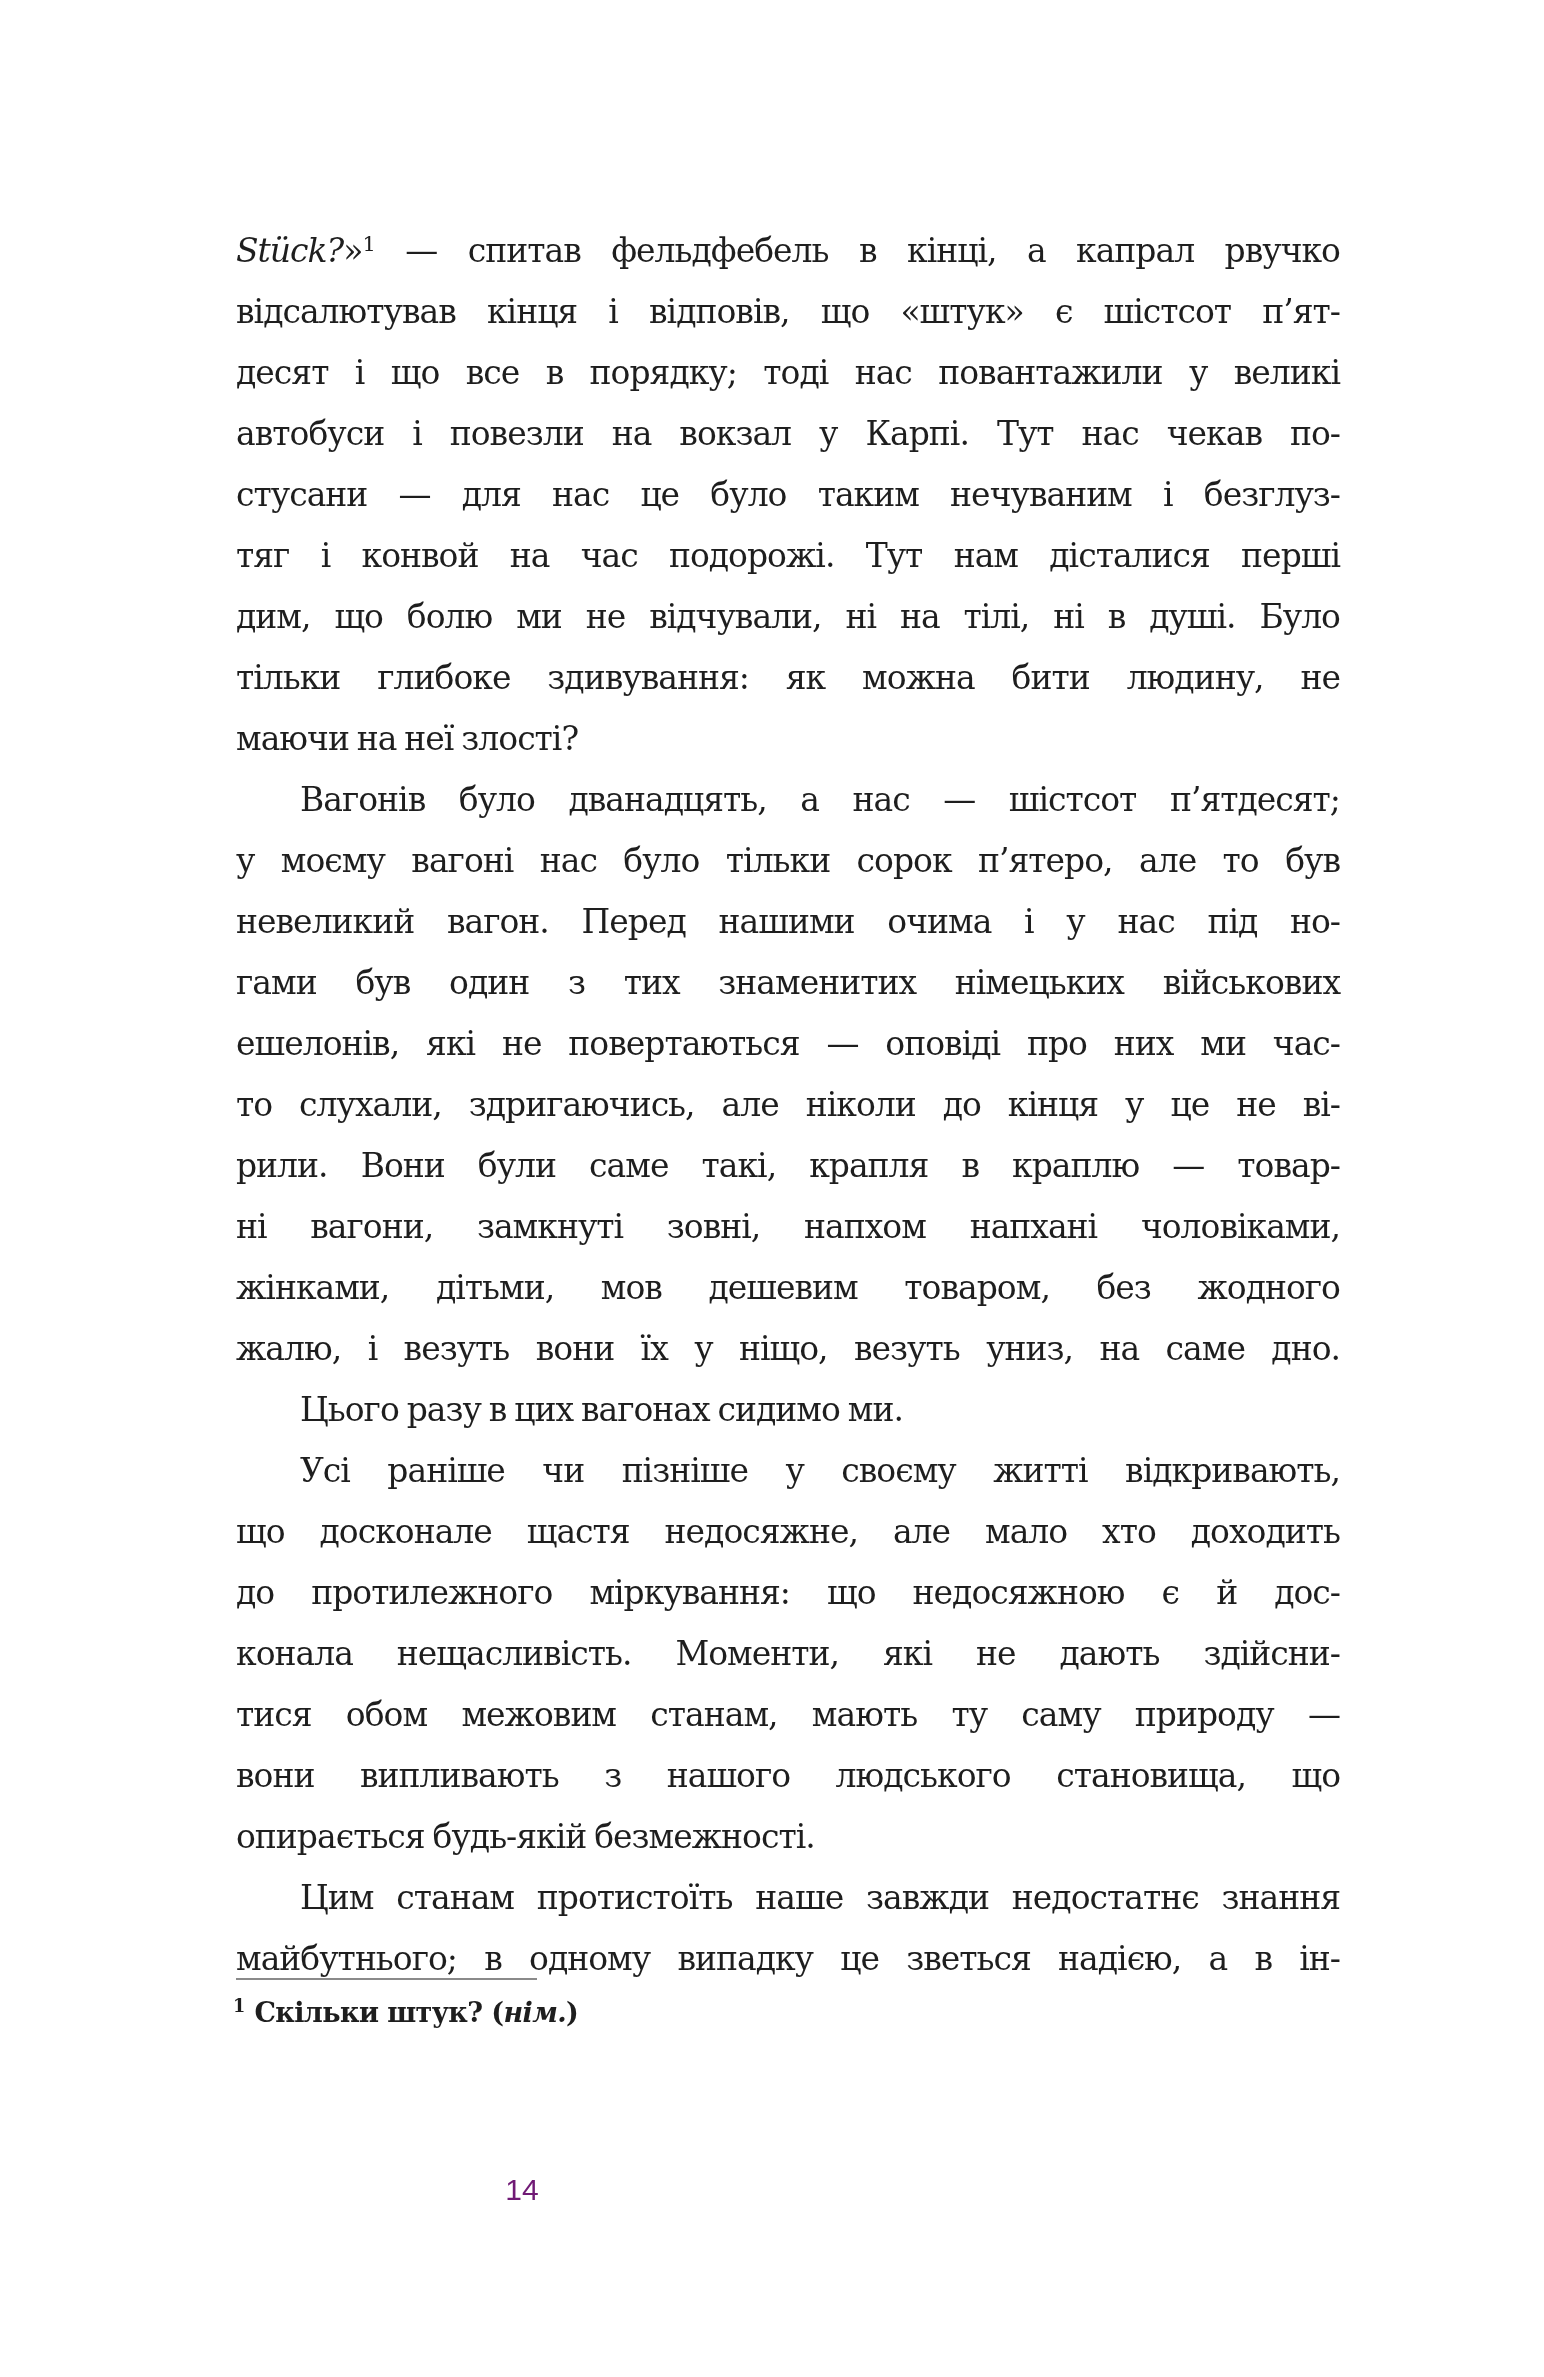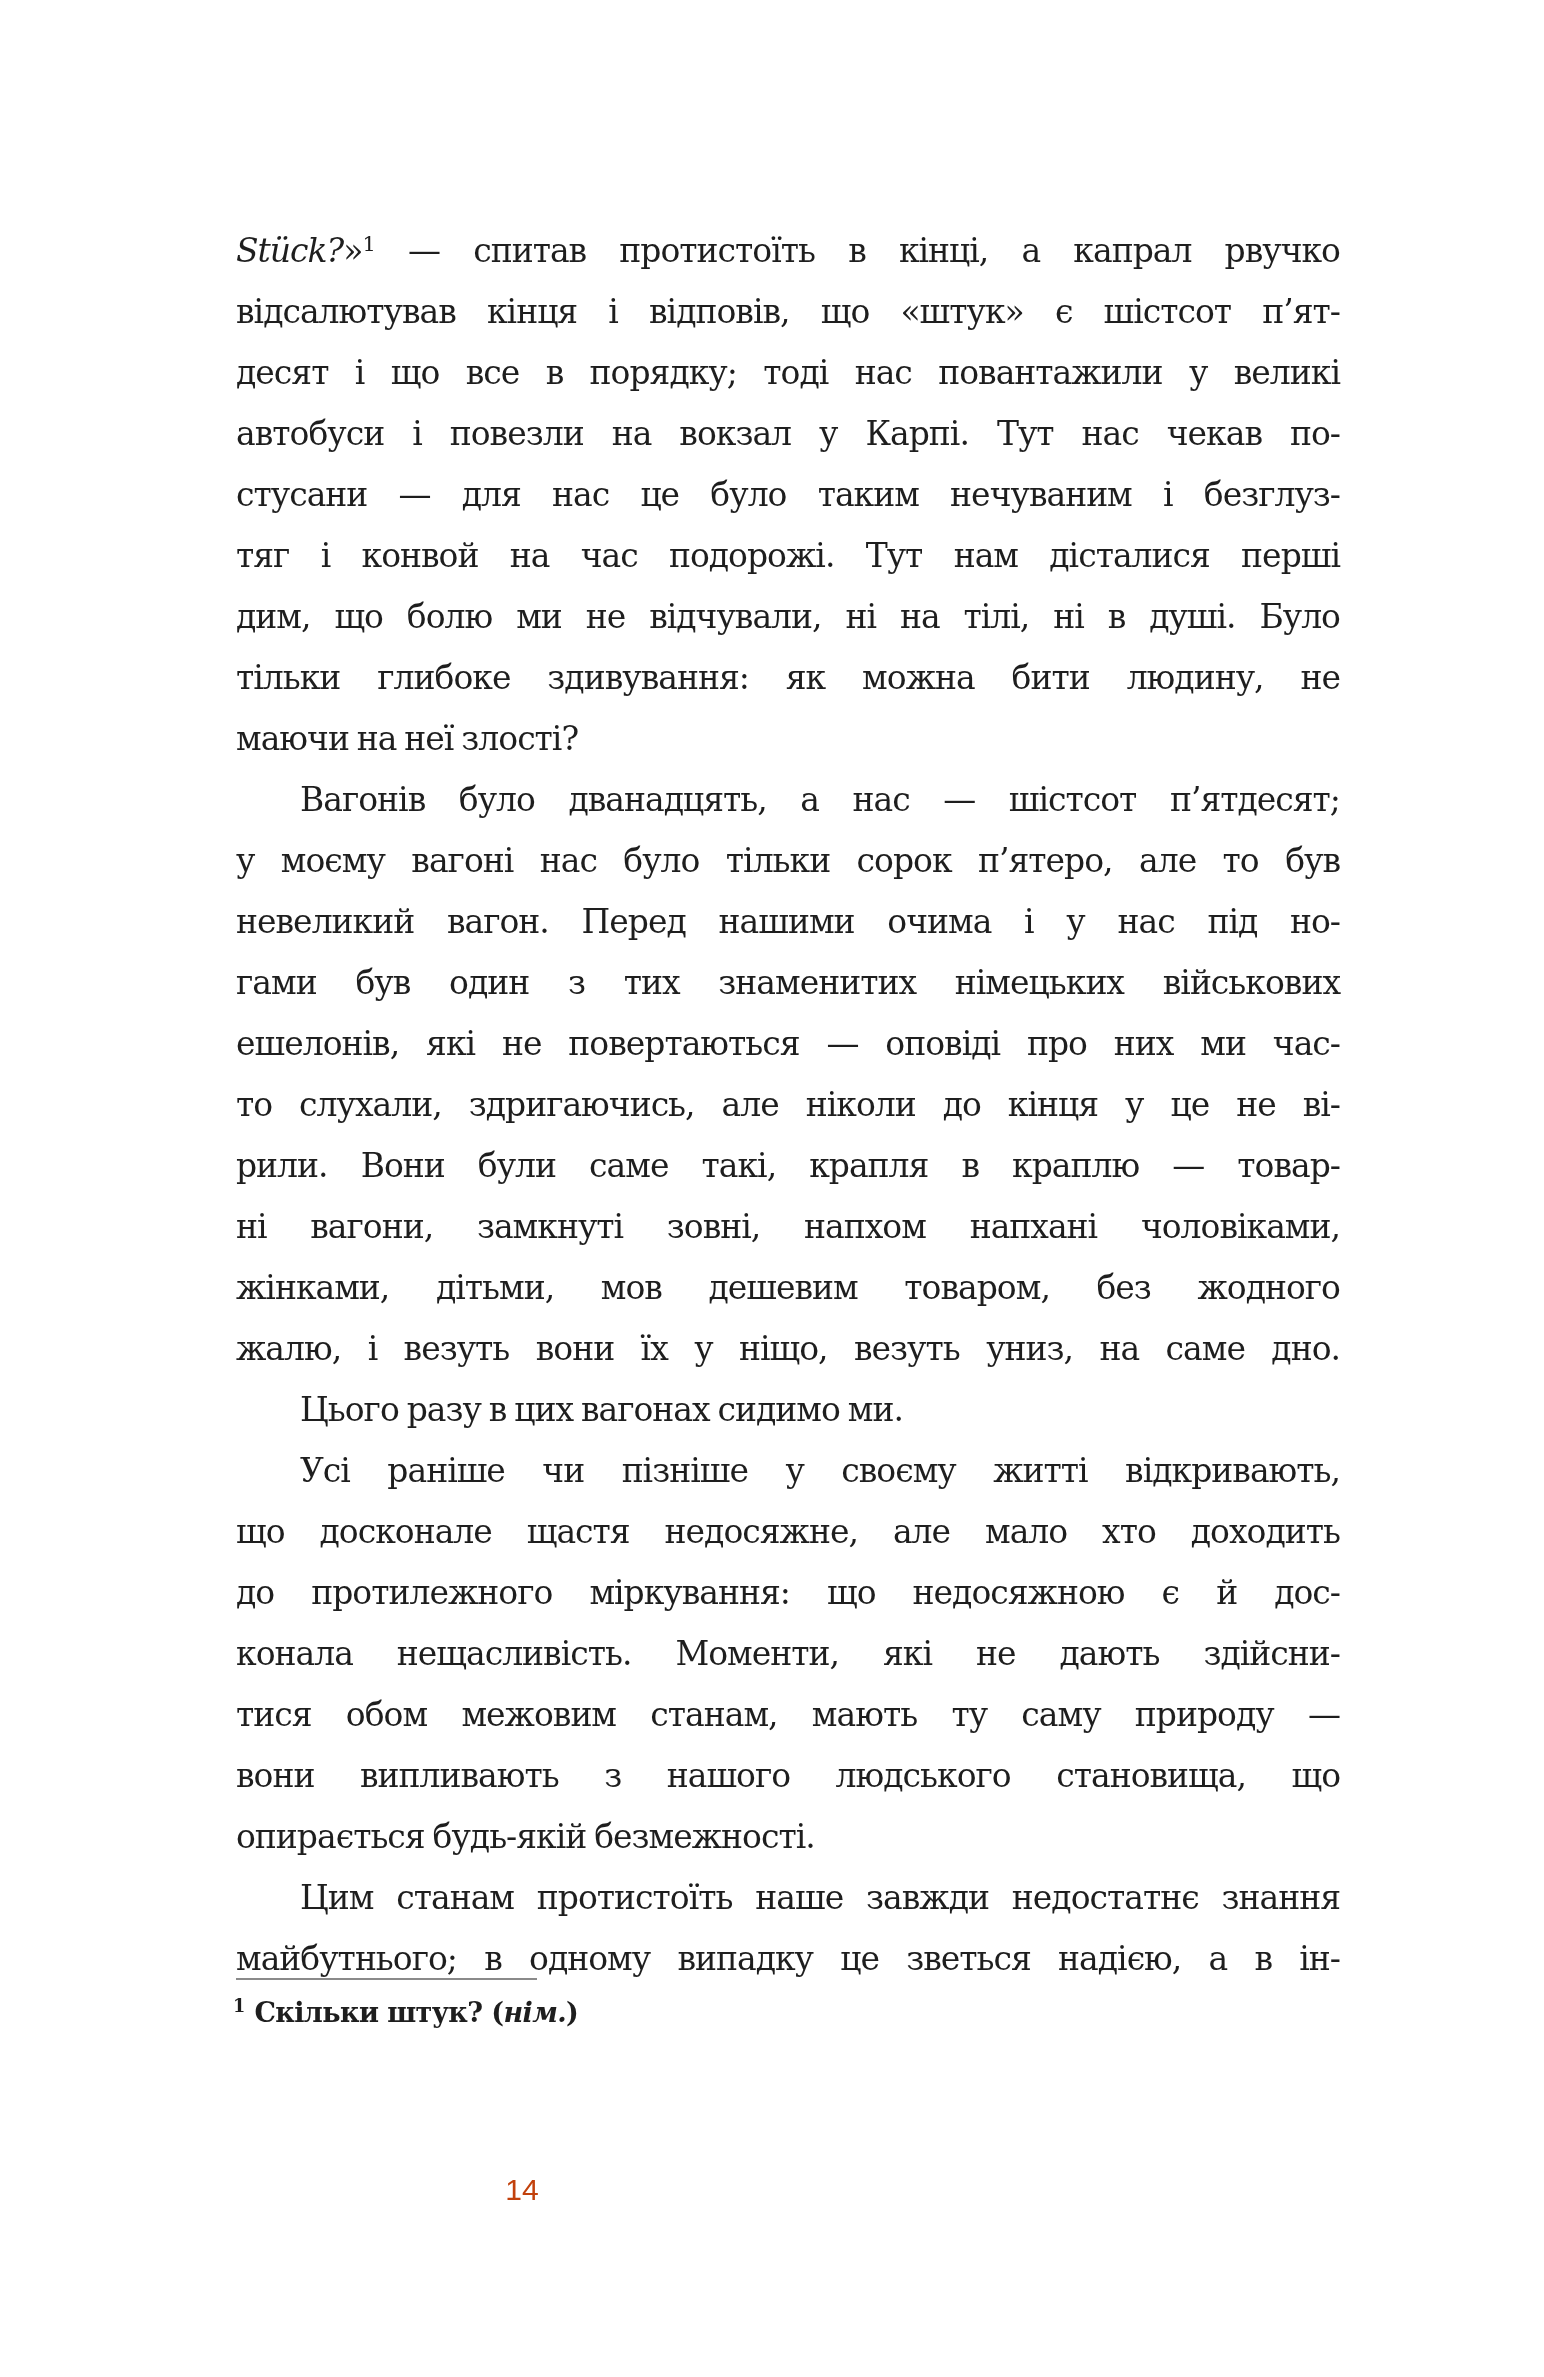--- a/index.html
+++ b/index.html
@@ -81,31 +81,31 @@
     }
     .page-number {
       position: absolute;
       left: 451px;
       width: 142px;
       top: 2172px;
       text-align: center;
       font-family: "Liberation Sans", "DejaVu Sans", sans-serif;
       font-size: 30px;
       line-height: 35px;
-      color: #c2410c;
+      color: #701a75;
     }
   </style>
 </head>
 <body>
 
 <div class="page">
 
   <div class="body-text">
 
-    <span class="line"><span class="it">Stück?</span><span>»</span><span class="sup">1</span><span> — спитав протистоїть в кінці, а капрал рвучко</span></span>
+    <span class="line"><span class="it">Stück?</span><span>»</span><span class="sup">1</span><span> — спитав фельдфебель в кінці, а капрал рвучко</span></span>
     <span class="line">відсалютував кінця і відповів, що «штук» є шістсот п’ят-</span>
     <span class="line">десят і що все в порядку; тоді нас повантажили у великі</span>
     <span class="line">автобуси і повезли на вокзал у Карпі. Тут нас чекав по-</span>
     <span class="line">стусани — для нас це було таким нечуваним і безглуз-</span>
     <span class="line">тяг і конвой на час подорожі. Тут нам дісталися перші</span>
     <span class="line">дим, що болю ми не відчували, ні на тілі, ні в душі. Було</span>
     <span class="line">тільки глибоке здивування: як можна бити людину, не</span>
     <span class="line last">маючи на неї злості?</span>
 
     <span class="line indent">Вагонів було дванадцять, а нас — шістсот п’ятдесят;</span>

